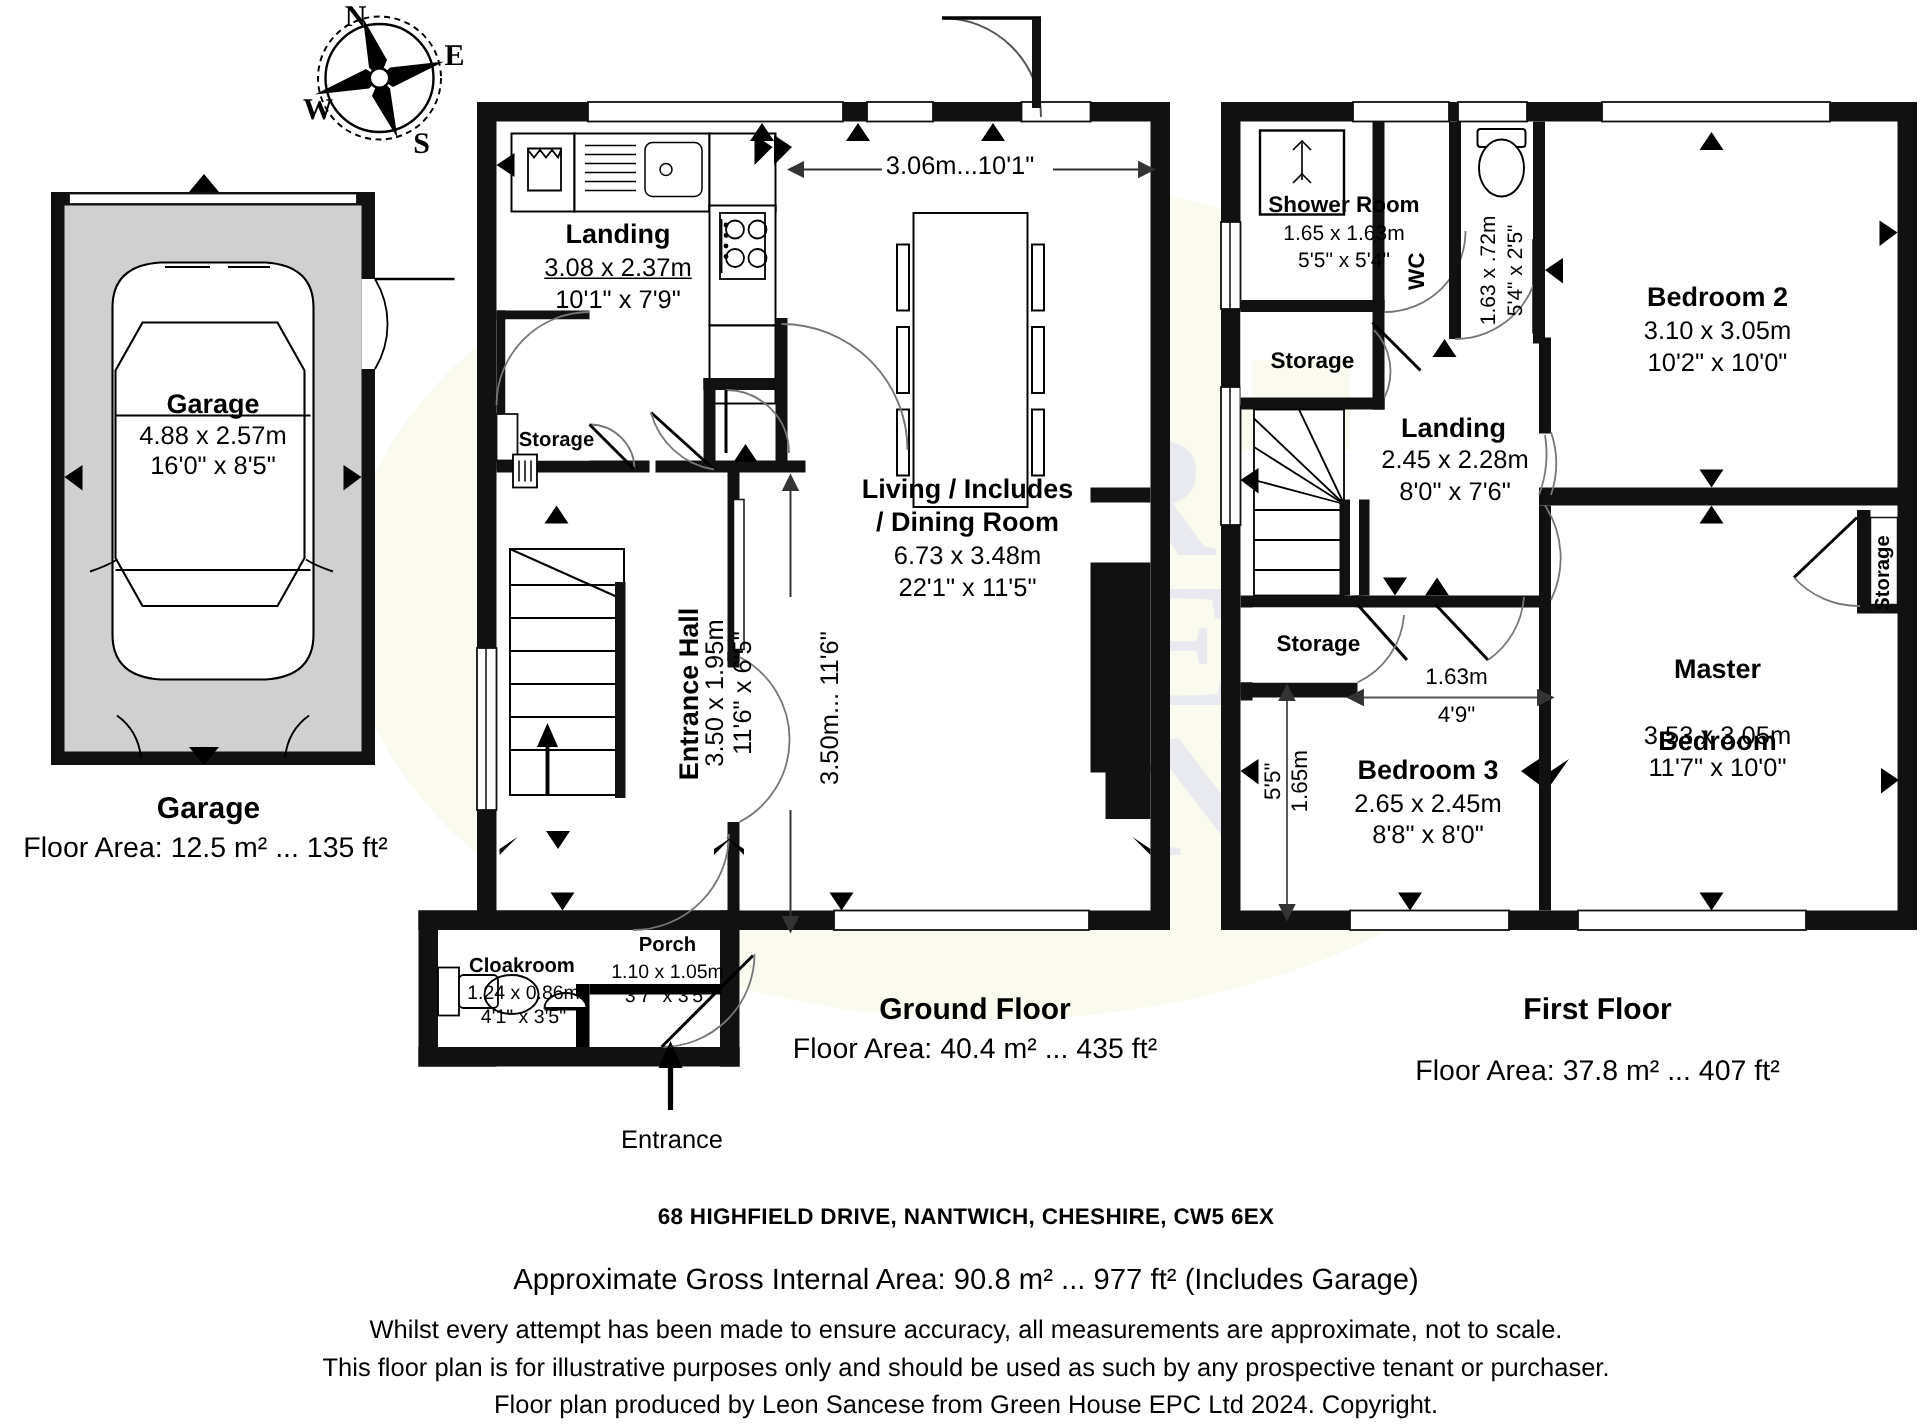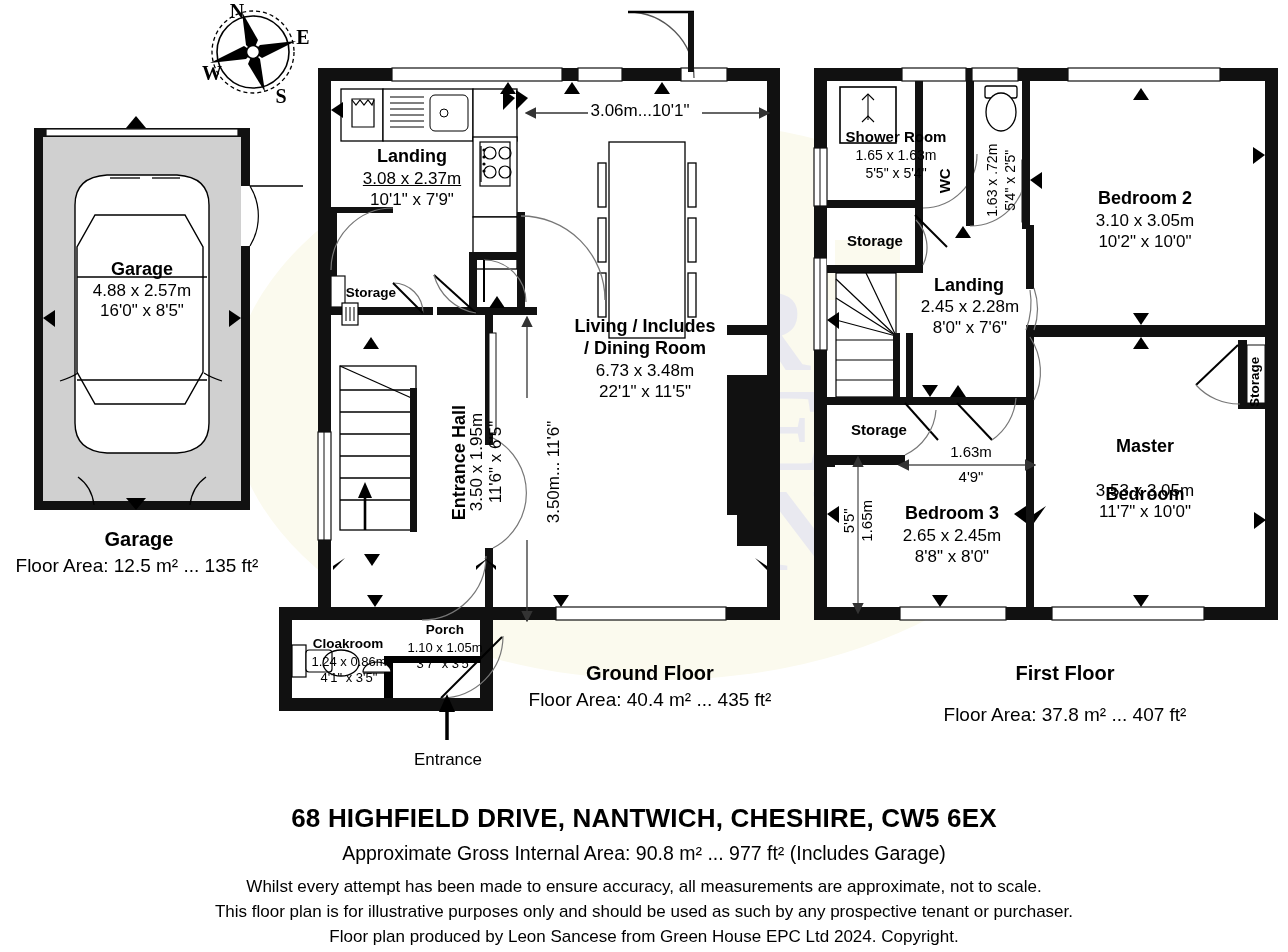--- a/index.html
+++ b/index.html
@@ -12,21 +12,21 @@
   .rdim{font-size:17px;}
   .rname-s{font-weight:bold;font-size:15px;}
   .rdim-s{font-size:14px;}
   .tiny-b{font-weight:bold;font-size:13.5px;}
   .tiny{font-size:13px;}
   .dimtxt{font-size:17px;}
   .dimtxt-s{font-size:15px;}
   .vert{transform-origin:center center;}
   .floorttl{font-weight:bold;font-size:20px;}
   .floorarea{font-size:19px;}
-  .addr{font-weight:bold;font-size:26px;letter-spacing:.2px;}
+  .addr{font-weight:bold;font-size:15px;letter-spacing:.2px;}
   .gross{font-size:19.5px;}
   .disc{font-size:17px;}
   .compassL{font-weight:bold;font-size:20px;font-family:"Liberation Serif","DejaVu Serif",serif;}
 </style>
 </head>
 <body>
 
 <div class="plan">
 <svg width="1288" height="952" viewBox="0 0 1288 952" xmlns="http://www.w3.org/2000/svg">
   <defs>

